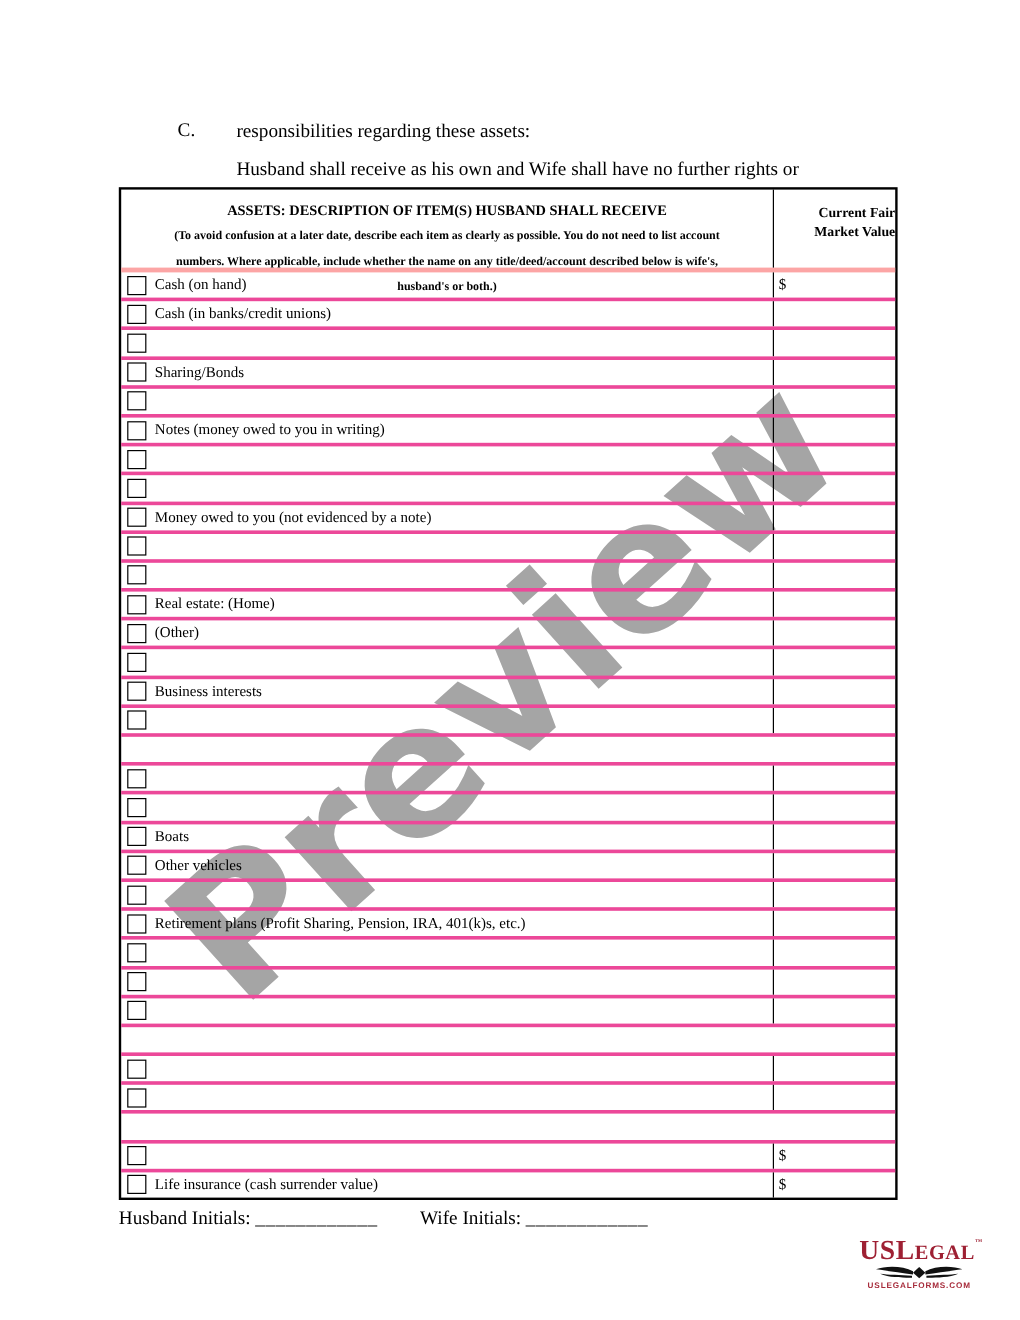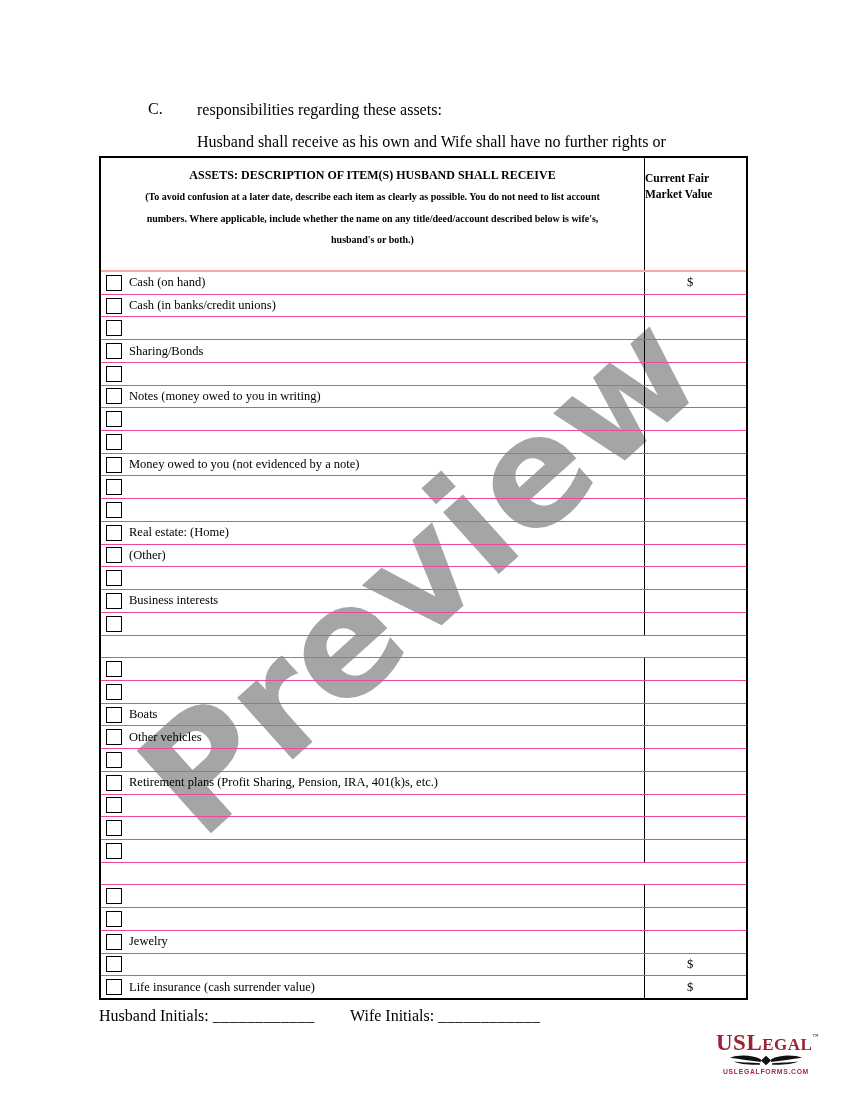--- a/index.html
+++ b/index.html
@@ -24,34 +24,34 @@
   .intro-text { font-size: 16px; line-height: 28px; white-space: nowrap; }
   .intro-text div:first-child { line-height: 20px; margin-bottom: 8px; }
 
   
   .assets-table {
     position: absolute; left: 99px; top: 156px;
     width: 649px; height: 844px; box-sizing: border-box;
     border: 2px solid #000; z-index: 2;
     display: flex; flex-direction: column; background: transparent;
   }
-  .thead { display: flex; height: 114px; border-bottom: 2px solid #fca5a5; box-sizing: border-box; }
+  .thead { display: flex; height: 69px; border-bottom: 4px solid #fca5a5; box-sizing: border-box; }
   .thead-desc {
     width: 544px; box-sizing: border-box; border-right: 1px solid #000;
     text-align: center; font-weight: bold; padding-top: 7px;
   }
   .thead-title { font-size: 12px; line-height: 21px; white-space: nowrap; }
   .thead-note { font-size: 10px; line-height: 21.5px; white-space: nowrap; }
   .thead-value {
-    flex: 1; text-align: left; font-weight: bold;
+    flex: 1; text-align: right; font-weight: bold;
     font-size: 11.5px; line-height: 15.5px; padding-top: 13px;
   }
   .tbody { flex: 1; display: flex; flex-direction: column; }
-  .trow { flex: 1 1 0; display: flex; box-sizing: border-box; align-items: flex-start; gap: 38px; }
-  .trow + .trow { border-top: 1px solid #ec4899; }
+  .trow { flex: 1 1 0; display: flex; box-sizing: border-box; align-items: flex-start; }
+  .trow + .trow { border-top: 3px solid #ec4899; }
   .cell-desc { width: 544px; box-sizing: border-box; border-right: 1px solid #000;
                align-self: stretch; display: flex; align-items: center; }
   .checkbox { display: inline-block; width: 14px; height: 14px;
               border: 1.5px solid #000; margin-left: 5px; margin-right: 7px;
               background: transparent; flex: 0 0 auto; }
   .row-label { font-size: 12.5px; white-space: nowrap; }
   .cell-value { flex: 1; align-self: stretch; display: flex; align-items: center;
                 font-size: 12.5px; padding-left: 4px; }
 
   
@@ -324,24 +324,20 @@
 
     <div class="trow">
       <div class="cell-desc">
         <span class="checkbox"></span>
         <span class="row-label"></span>
       </div>
       <div class="cell-value"></div>
     </div>
 
     <div class="trow">
-      <div class="cell-desc">
-        <span class="checkbox"></span>
-        <span class="row-label">Jewelry</span>
-      </div>
       <div class="cell-value"></div>
     </div>
 
     <div class="trow">
       <div class="cell-desc">
         <span class="checkbox"></span>
         <span class="row-label"></span>
       </div>
       <div class="cell-value">$</div>
     </div>

